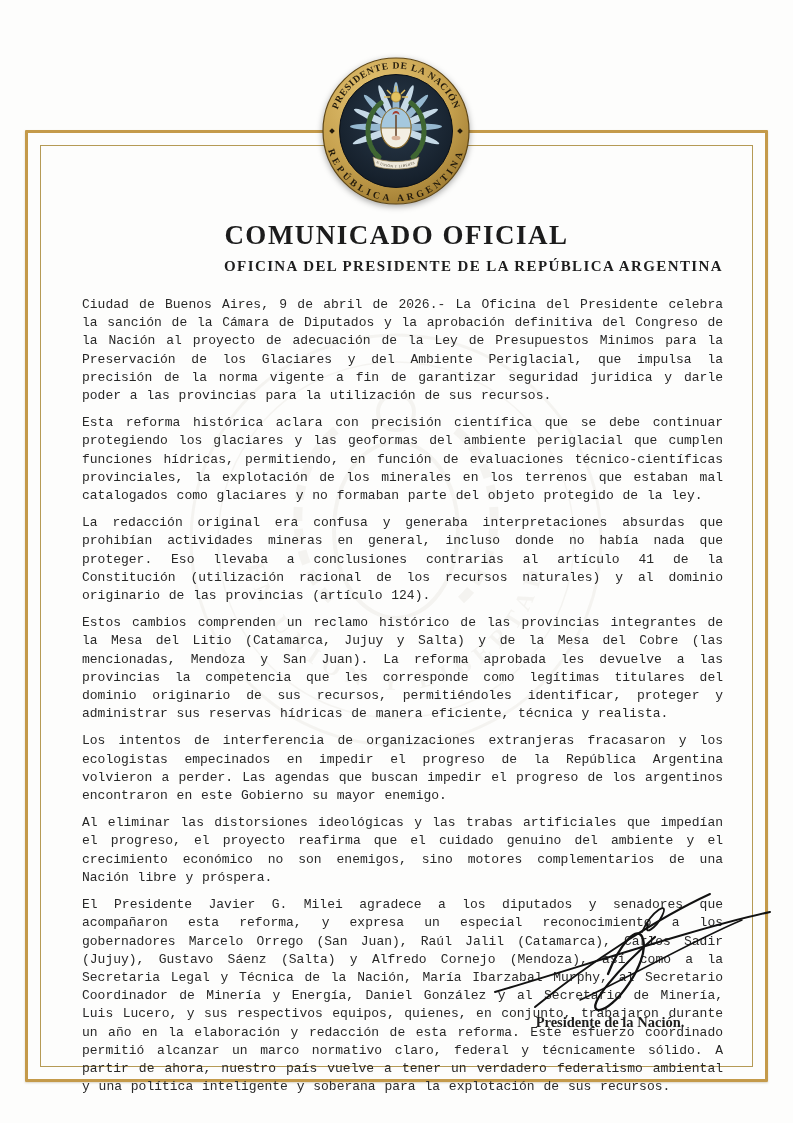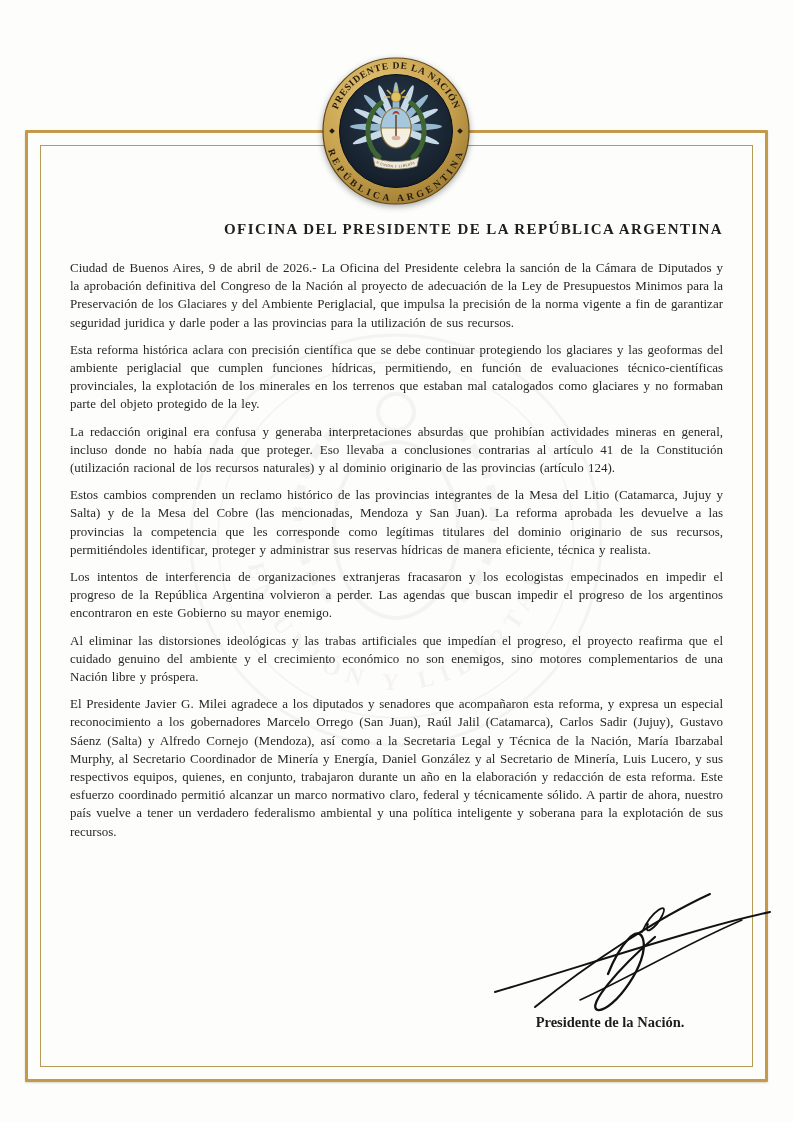--- a/index.html
+++ b/index.html
@@ -48,25 +48,26 @@
     color:#1c1c1c;
   }
   .doc-subtitle{
     margin:0 0 21px 0;
     text-align:right;
     font-size:15px;line-height:18px;
     font-weight:bold;letter-spacing:1.4px;
     color:#1e1e1e;
   }
   .body-text p{
-    margin:0 0 9px 0;
+    margin:0 0 9px 12px;
     font-size:13px;line-height:18.2px;
     text-align:justify;
     color:var(--ink);
     word-spacing:1px;
+    font-family:Liberation Mono, monospace;
   }
   .signature-svg{
     position:absolute;left:480px;top:882px;width:300px;height:135px;
   }
   .sig-block{
     position:absolute;left:490px;top:1013px;width:240px;
     text-align:center;font-weight:bold;
     font-size:14.5px;line-height:19px;color:#1d1d1d;
   }
   .sig-name{display:block;}
@@ -160,20 +161,21 @@
 
       <path d="M 52,101 C 62,107 88,107 98,101 L 96,110 C 87,114 63,114 54,110 Z" fill="#ede8da" stroke="#9c8a5c" stroke-width="0.7"></path>
       <path id="seal-motto-arc" d="M 56,107.5 A 46 46 0 0 0 94,107.5" fill="none"></path>
       <text font-family="Liberation Serif, serif" font-size="3.6" letter-spacing="0.4" fill="#4a4434">
         <textPath href="#seal-motto-arc" startOffset="50%" text-anchor="middle">EN UNIÓN Y LIBERTAD</textPath>
       </text>
     </g>
   </svg>
 
   <div class="content">
+    <h1 class="doc-title">COMUNICADO OFICIAL</h1>
     <h2 class="doc-subtitle">OFICINA DEL PRESIDENTE DE LA REPÚBLICA ARGENTINA</h2>
     <div class="body-text">
       <p>Ciudad de Buenos Aires, 9 de abril de 2026.- La Oficina del Presidente celebra la sanción de la Cámara de Diputados y la aprobación definitiva del Congreso de la Nación al proyecto de adecuación de la Ley de Presupuestos Minimos para la Preservación de los Glaciares y del Ambiente Periglacial, que impulsa la precisión de la norma vigente a fin de garantizar seguridad juridica y darle poder a las provincias para la utilización de sus recursos.</p>
       <p>Esta reforma histórica aclara con precisión científica que se debe continuar protegiendo los glaciares y las geoformas del ambiente periglacial que cumplen funciones hídricas, permitiendo, en función de evaluaciones técnico-científicas provinciales, la explotación de los minerales en los terrenos que estaban mal catalogados como glaciares y no formaban parte del objeto protegido de la ley.</p>
       <p>La redacción original era confusa y generaba interpretaciones absurdas que prohibían actividades mineras en general, incluso donde no había nada que proteger. Eso llevaba a conclusiones contrarias al artículo 41 de la Constitución (utilización racional de los recursos naturales) y al dominio originario de las provincias (artículo 124).</p>
       <p>Estos cambios comprenden un reclamo histórico de las provincias integrantes de la Mesa del Litio (Catamarca, Jujuy y Salta) y de la Mesa del Cobre (las mencionadas, Mendoza y San Juan). La reforma aprobada les devuelve a las provincias la competencia que les corresponde como legítimas titulares del dominio originario de sus recursos, permitiéndoles identificar, proteger y administrar sus reservas hídricas de manera eficiente, técnica y realista.</p>
       <p>Los intentos de interferencia de organizaciones extranjeras fracasaron y los ecologistas empecinados en impedir el progreso de la República Argentina volvieron a perder. Las agendas que buscan impedir el progreso de los argentinos encontraron en este Gobierno su mayor enemigo.</p>
       <p>Al eliminar las distorsiones ideológicas y las trabas artificiales que impedían el progreso, el proyecto reafirma que el cuidado genuino del ambiente y el crecimiento económico no son enemigos, sino motores complementarios de una Nación libre y próspera.</p>
       <p>El Presidente Javier G. Milei agradece a los diputados y senadores que acompañaron esta reforma, y expresa un especial reconocimiento a los gobernadores Marcelo Orrego (San Juan), Raúl Jalil (Catamarca), Carlos Sadir (Jujuy), Gustavo Sáenz (Salta) y Alfredo Cornejo (Mendoza), así como a la Secretaria Legal y Técnica de la Nación, María Ibarzabal Murphy, al Secretario Coordinador de Minería y Energía, Daniel González y al Secretario de Minería, Luis Lucero, y sus respectivos equipos, quienes, en conjunto, trabajaron durante un año en la elaboración y redacción de esta reforma. Este esfuerzo coordinado permitió alcanzar un marco normativo claro, federal y técnicamente sólido. A partir de ahora, nuestro país vuelve a tener un verdadero federalismo ambiental y una política inteligente y soberana para la explotación de sus recursos.</p>
     </div>

